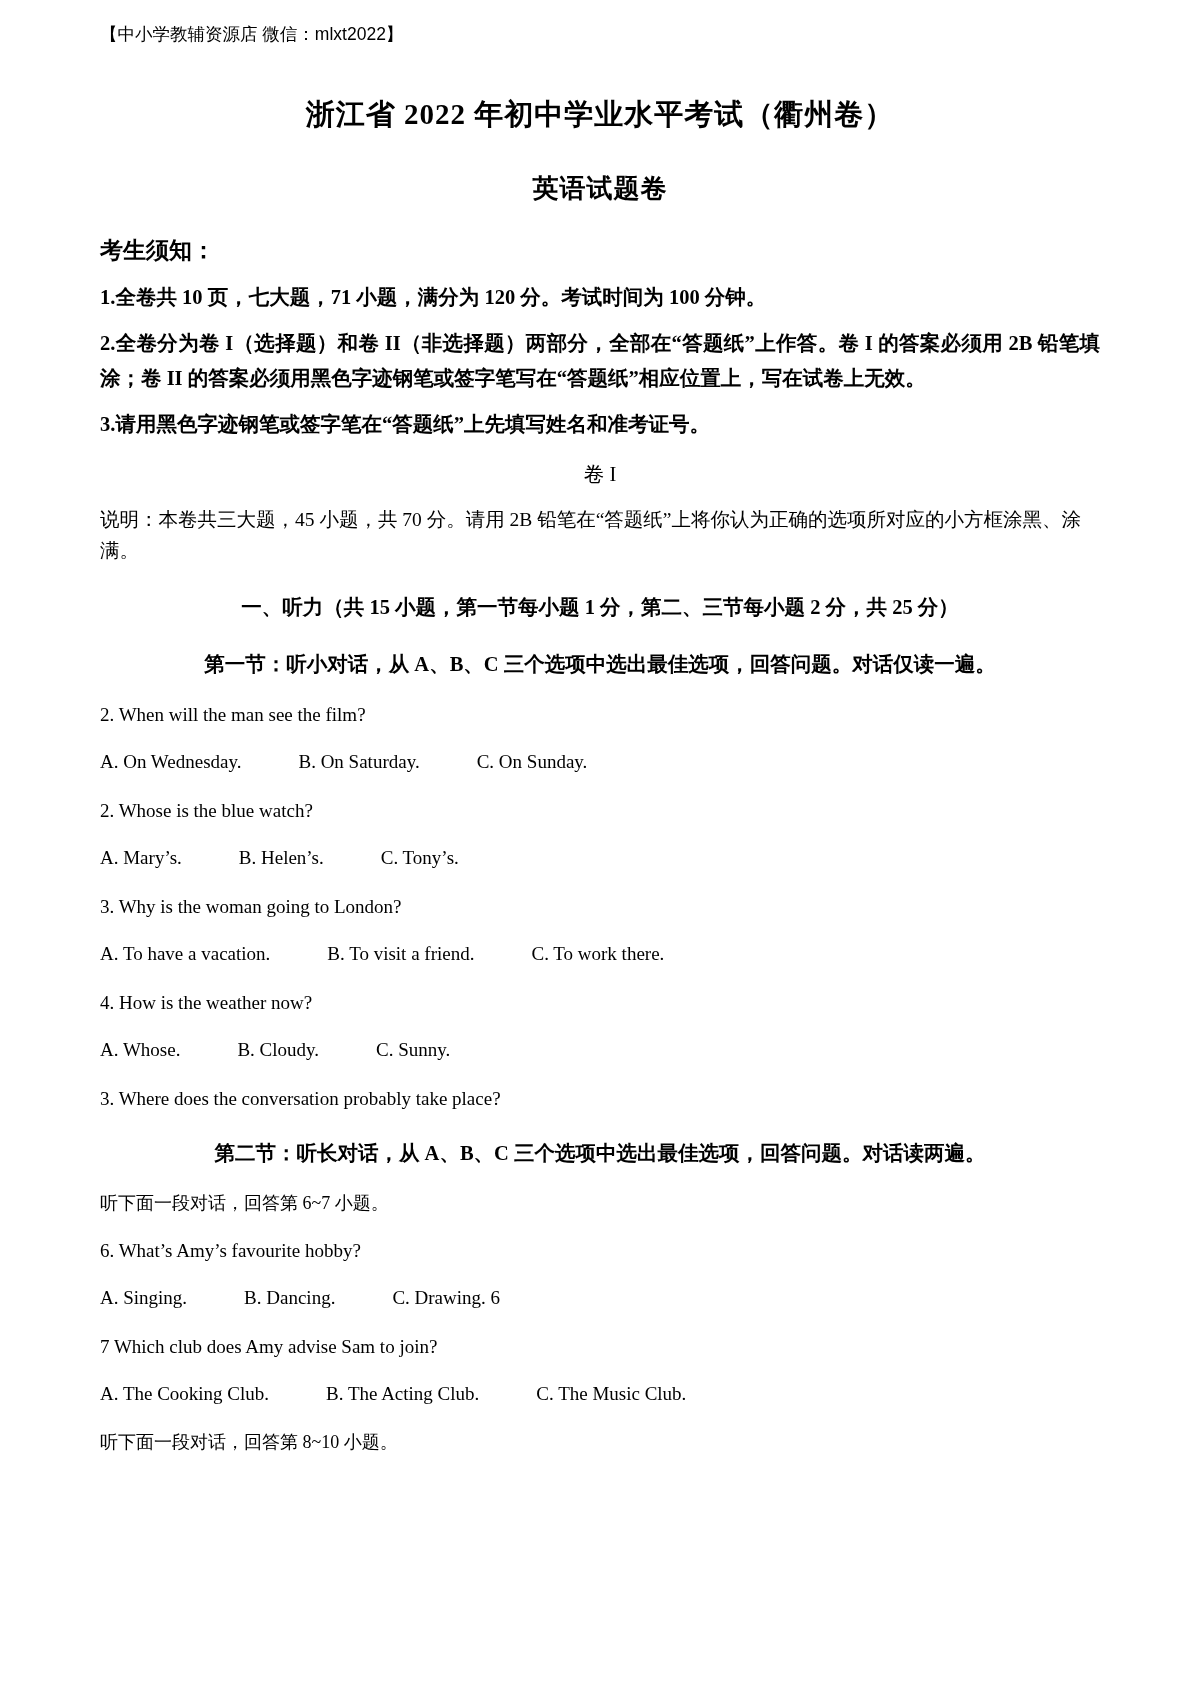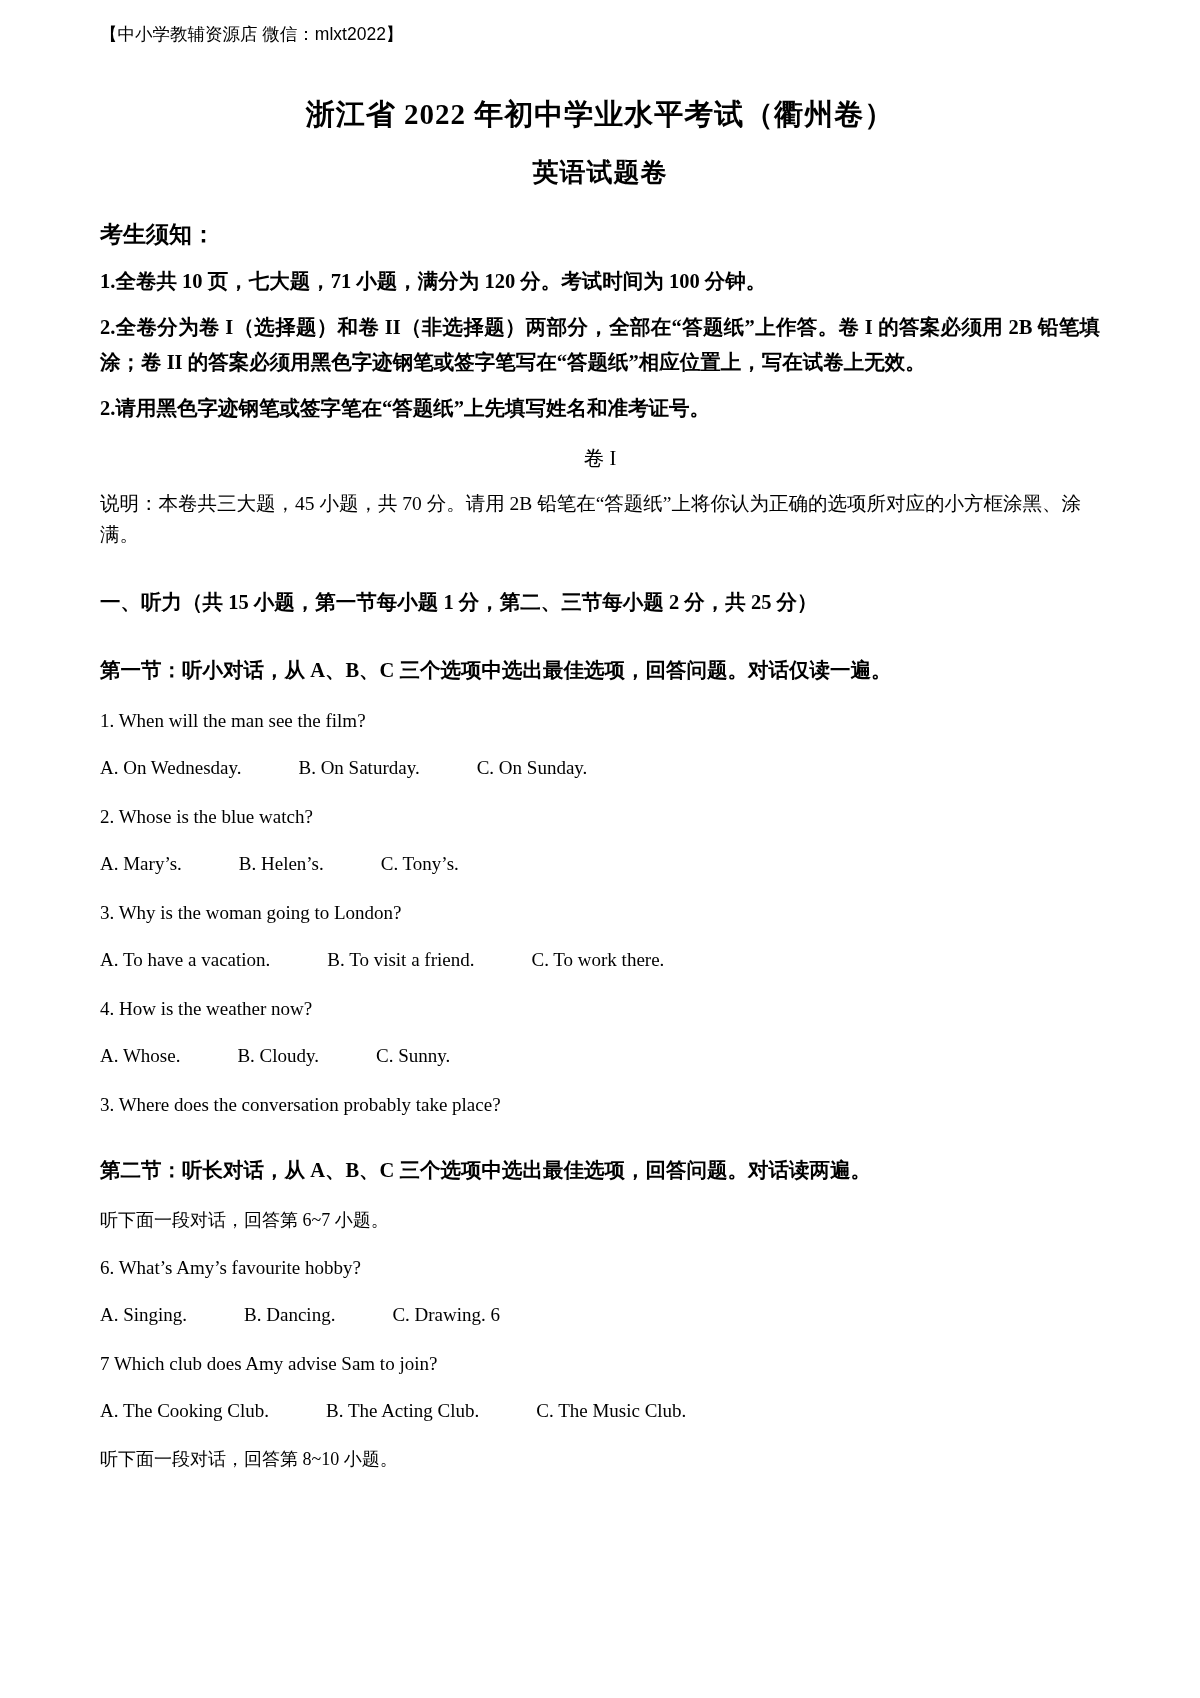--- a/index.html
+++ b/index.html
@@ -37,21 +37,21 @@
     font-weight: bold;
     font-size: 29px;
     margin: 48px 0 0 0;
     letter-spacing: 1px;
   }
   .title-sub {
     text-align: center;
     font-family: "Liberation Serif", serif;
     font-weight: bold;
     font-size: 26px;
-    margin: 20px 0 0 0;
+    margin: 36px 0 0 0;
     letter-spacing: 1px;
   }
   .notice-heading {
     font-size: 23px;
     font-weight: bold;
     margin: 28px 0 0 0;
     line-height: 1.5;
   }
   p.blk {
     font-size: 20.5px;
@@ -70,21 +70,22 @@
   p.normal {
     font-size: 19.5px;
     line-height: 1.62;
     margin: 16px 0 0 0;
     font-weight: normal;
   }
   p.sec-head {
     font-size: 20.5px;
     font-weight: bold;
     line-height: 1.6;
-    margin: 35px 0 0 0;
+    margin: 24px 0 0 0;
+    text-align: center;
   }
   p.q {
     font-size: 19px;
     line-height: 1.5;
     margin: 20px 0 0 0;
     font-weight: normal;
   }
   p.opts {
     font-size: 19px;
     line-height: 1.5;
@@ -108,31 +109,31 @@
 
   <div class="watermark">【中小学教辅资源店 微信：mlxt2022】</div>
 
   <div class="title-main">浙江省 2022 年初中学业水平考试（衢州卷）</div>
   <div class="title-sub">英语试题卷</div>
 
   <div class="notice-heading">考生须知：</div>
 
   <p class="blk">1.全卷共 10 页，七大题，71 小题，满分为 120 分。考试时间为 100 分钟。</p>
   <p class="blk">2.全卷分为卷 I（选择题）和卷 II（非选择题）两部分，全部在“答题纸”上作答。卷 I 的答案必须用 2B 铅笔填涂；卷 II 的答案必须用黑色字迹钢笔或签字笔写在“答题纸”相应位置上，写在试卷上无效。</p>
-  <p class="blk">2.请用黑色字迹钢笔或签字笔在“答题纸”上先填写姓名和准考证号。</p>
+  <p class="blk">3.请用黑色字迹钢笔或签字笔在“答题纸”上先填写姓名和准考证号。</p>
 
   <div class="juan1">卷 I</div>
 
   <p class="normal b">说明：本卷共三大题，45 小题，共 70 分。请用 2B 铅笔在“答题纸”上将你认为正确的选项所对应的小方框涂黑、涂满。</p>
 
   <p class="sec-head">一、听力（共 15 小题，第一节每小题 1 分，第二、三节每小题 2 分，共 25 分）</p>
 
   <p class="sec-head">第一节：听小对话，从 A、B、C 三个选项中选出最佳选项，回答问题。对话仅读一遍。</p>
 
-  <p class="q">1. When will the man see the film?</p>
+  <p class="q">2. When will the man see the film?</p>
   <p class="opts">A. On Wednesday.            B. On Saturday.            C. On Sunday.</p>
 
   <p class="q">2. Whose is the blue watch?</p>
   <p class="opts">A. Mary’s.            B. Helen’s.            C. Tony’s.</p>
 
   <p class="q">3. Why is the woman going to London?</p>
   <p class="opts">A. To have a vacation.            B. To visit a friend.            C. To work there.</p>
 
   <p class="q">4. How is the weather now?</p>
   <p class="opts">A. Whose.            B. Cloudy.            C. Sunny.</p>

